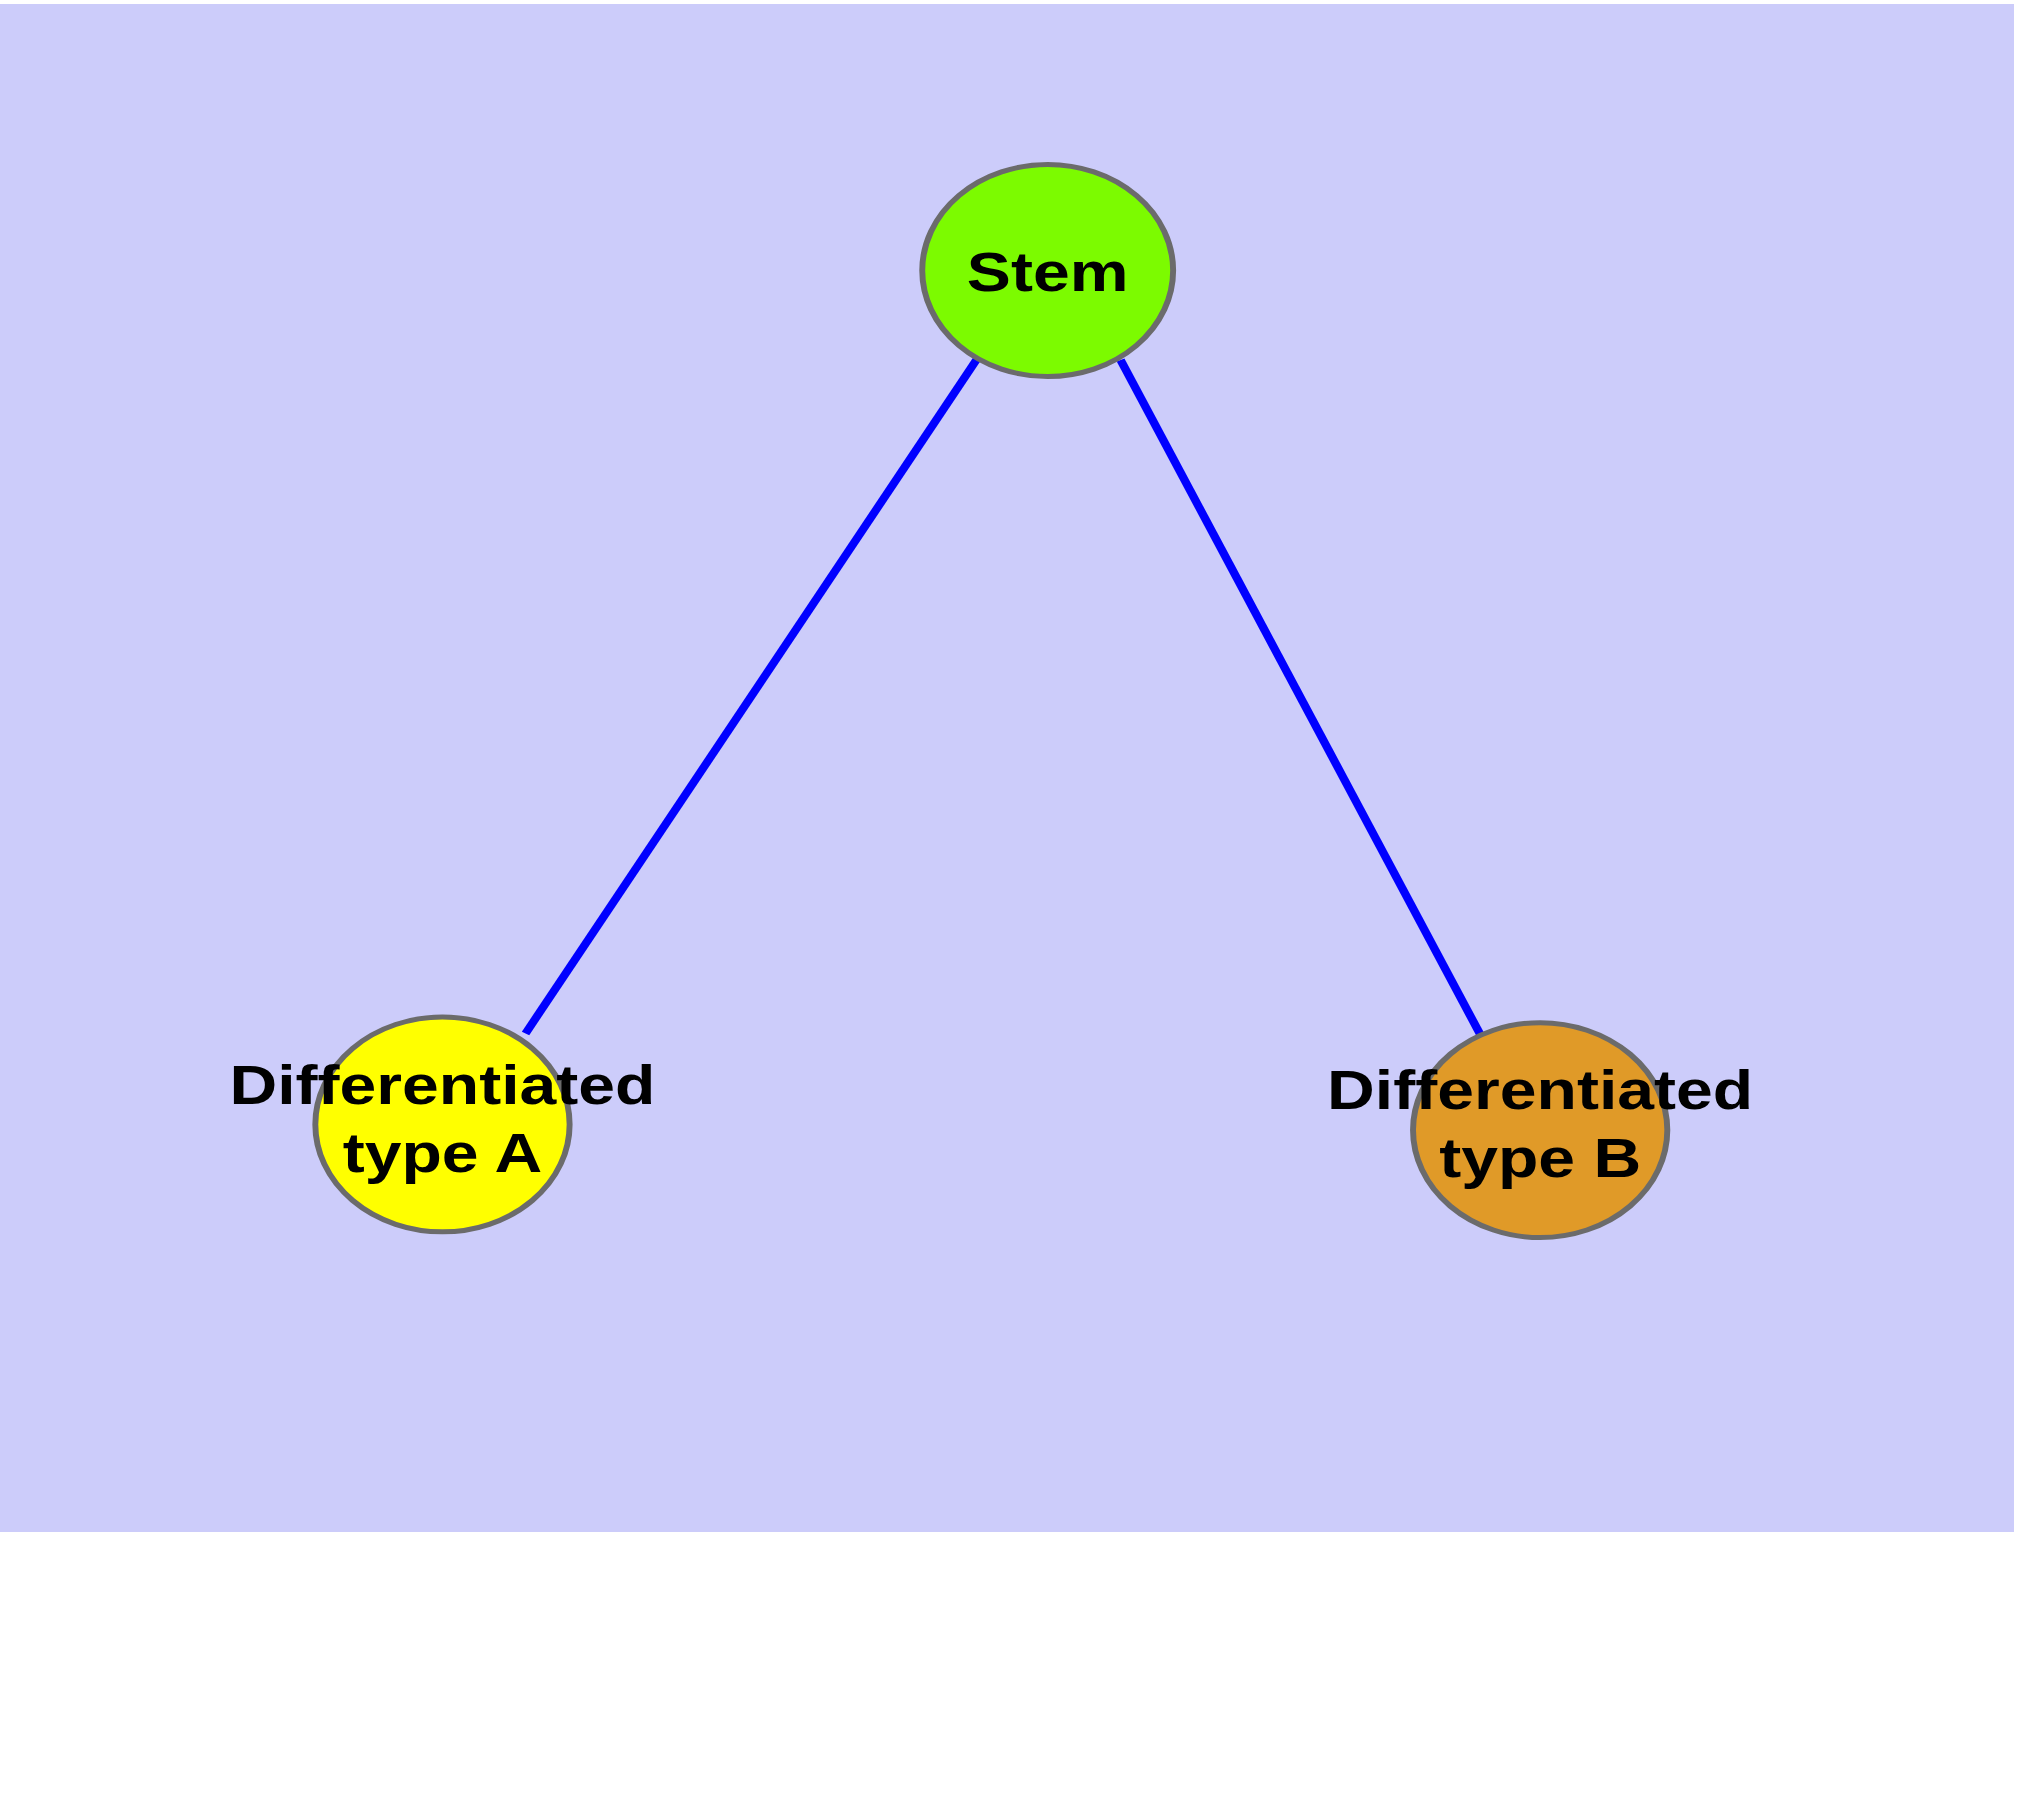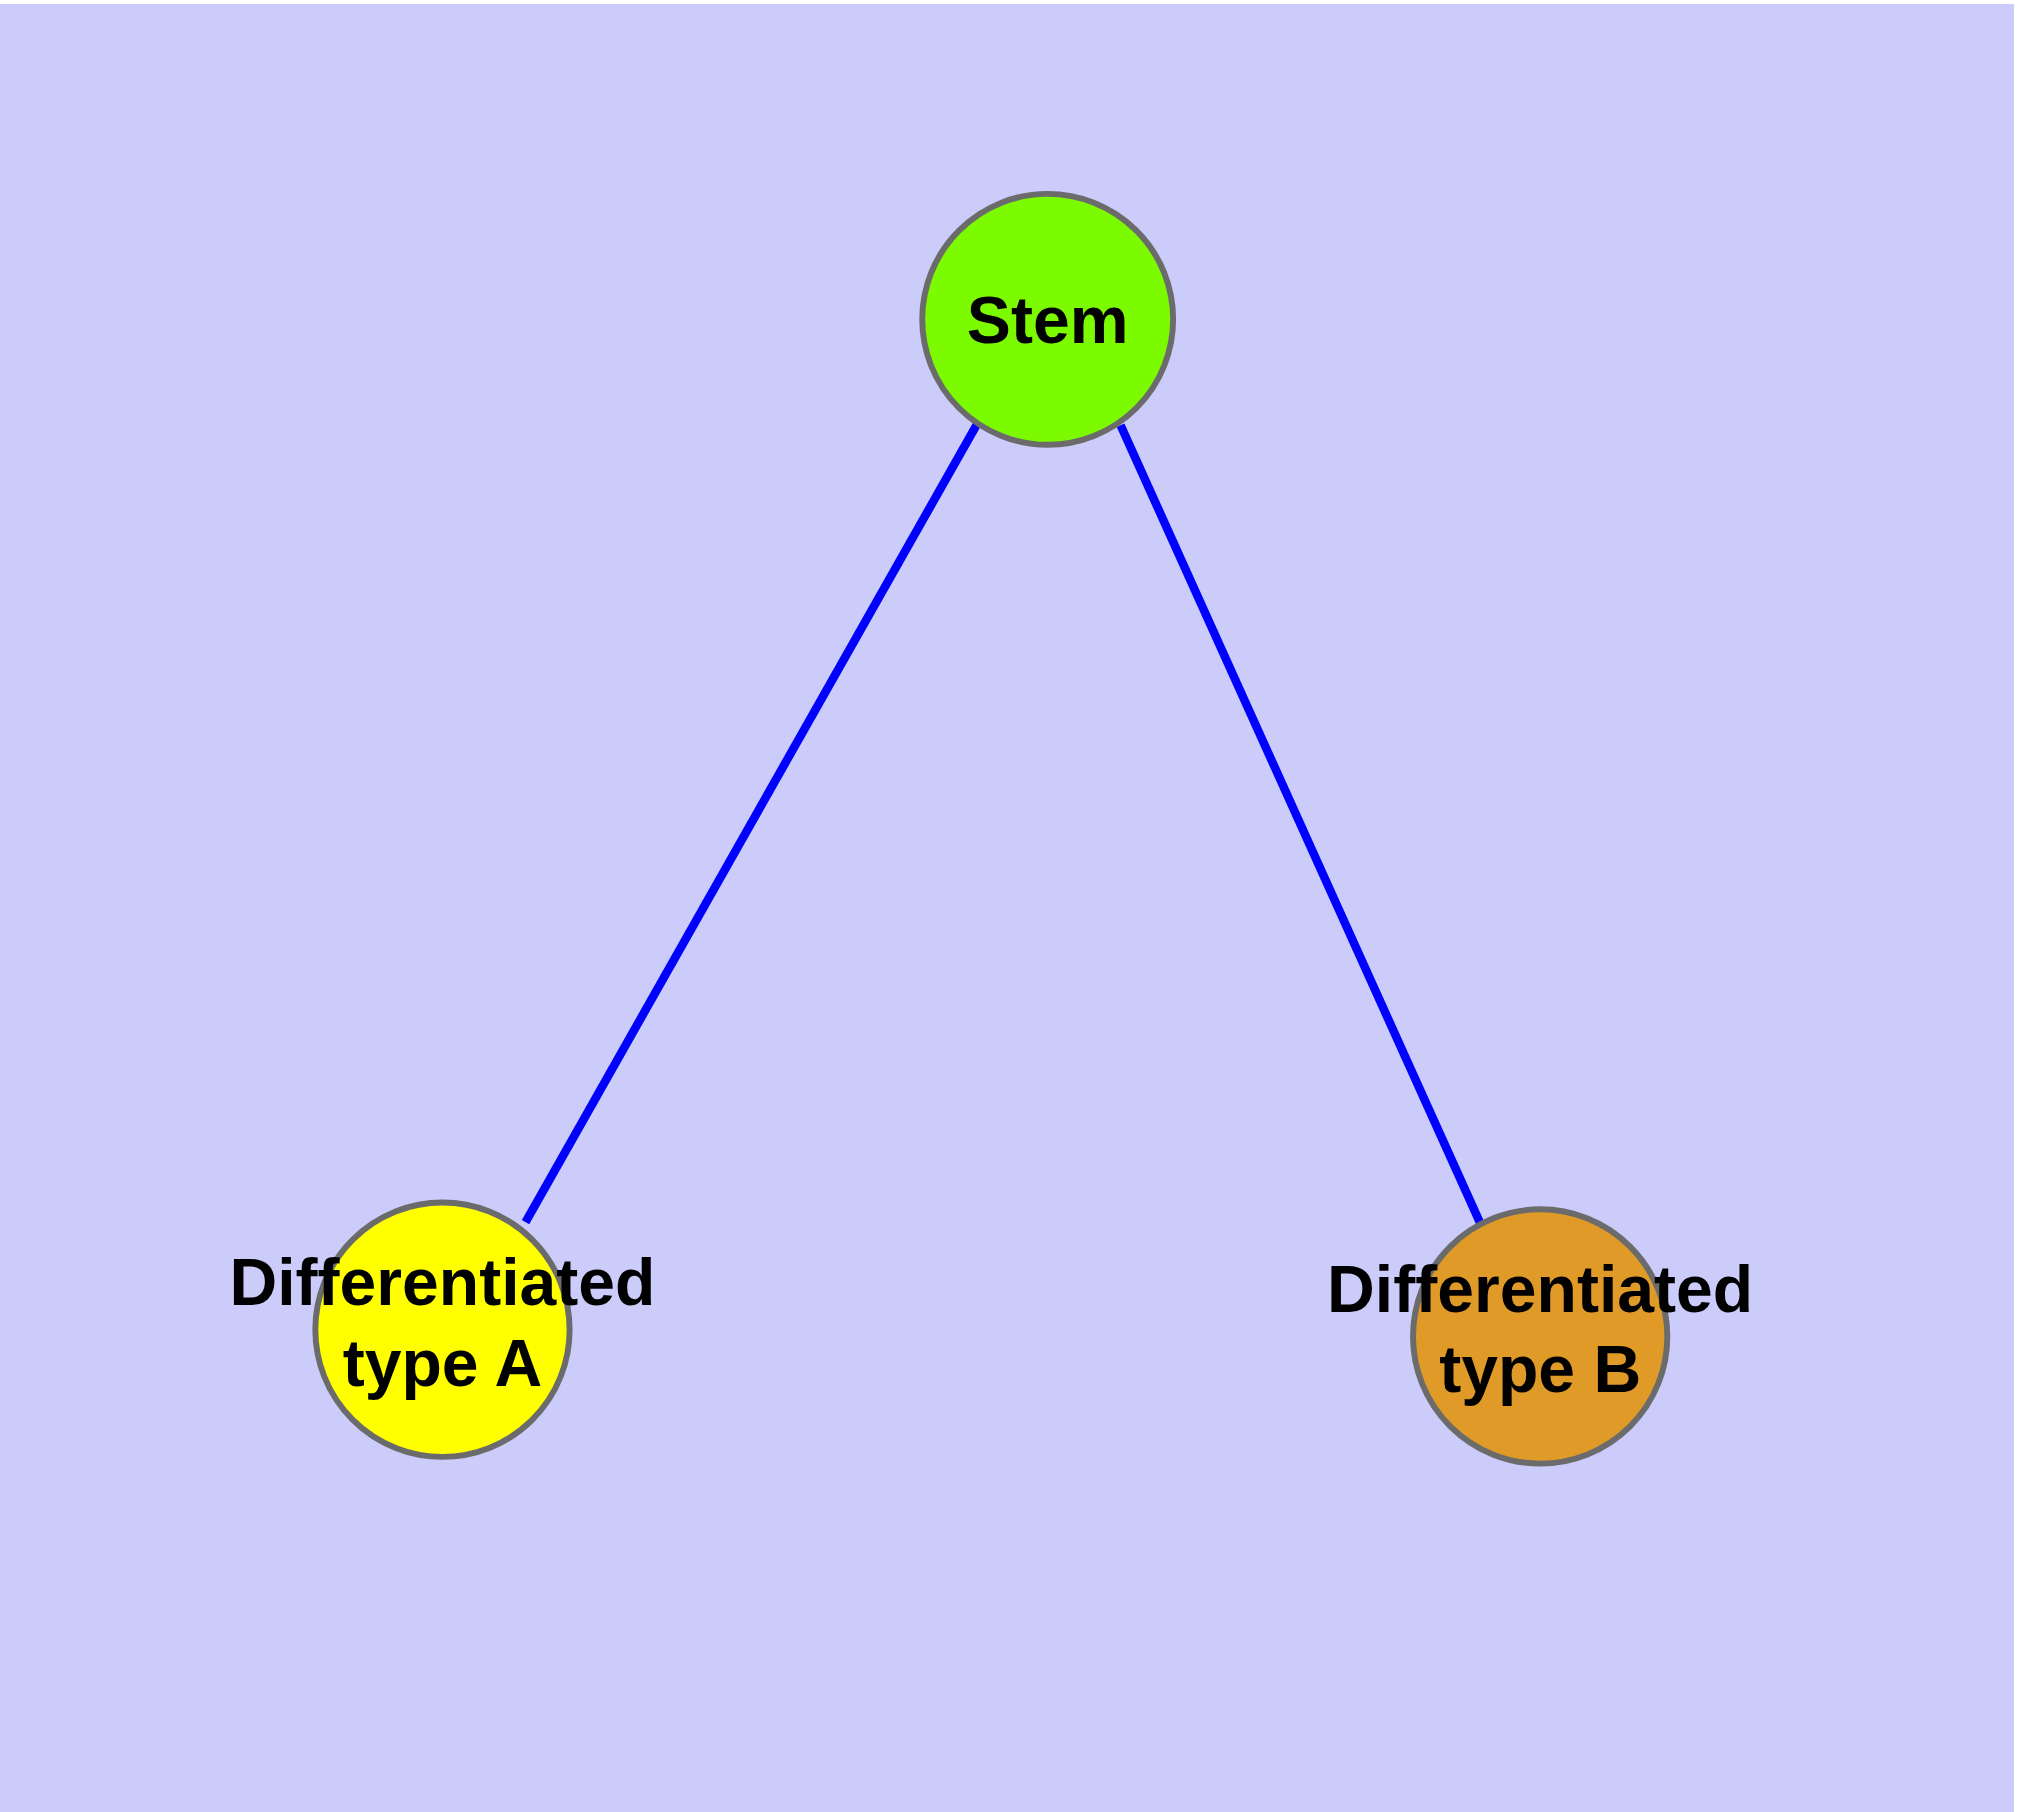--- a/index.html
+++ b/index.html
@@ -13,21 +13,21 @@
     height: 1812px;
     background: #ffffff;
     overflow: hidden;
     font-family: "Liberation Sans", sans-serif;
   }
   #canvas {
     position: absolute;
     left: 0px;
     top: 4.2px;
     width: 2014px;
-    height: 1808px;
+    height: 1528px;
     background: #ccccfa;
   }
   #graph-svg {
     position: absolute;
     left: 0;
     top: 0;
     width: 100%;
     height: 100%;
     display: block;
   }

